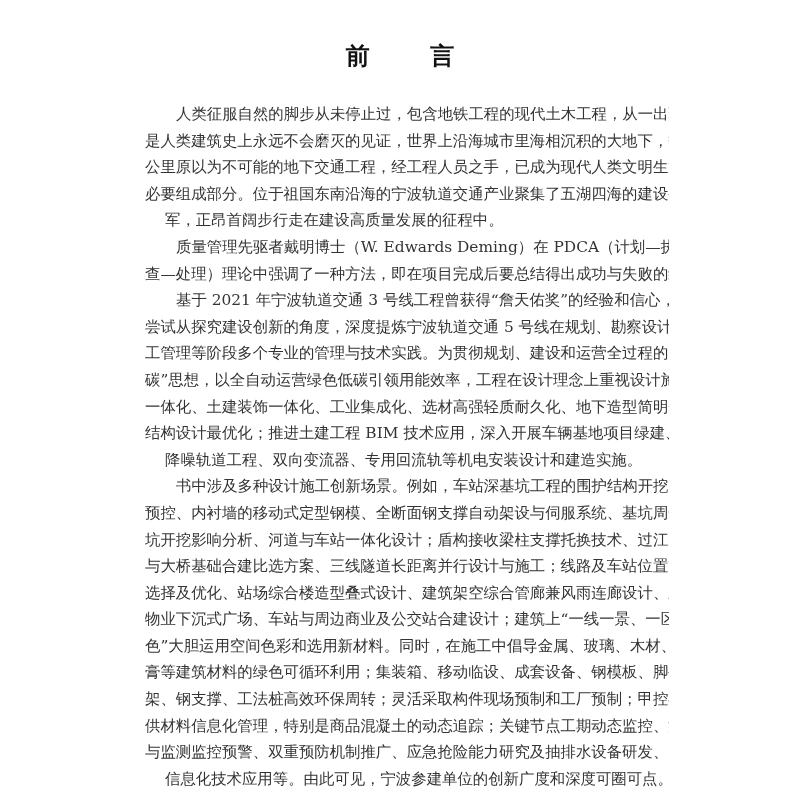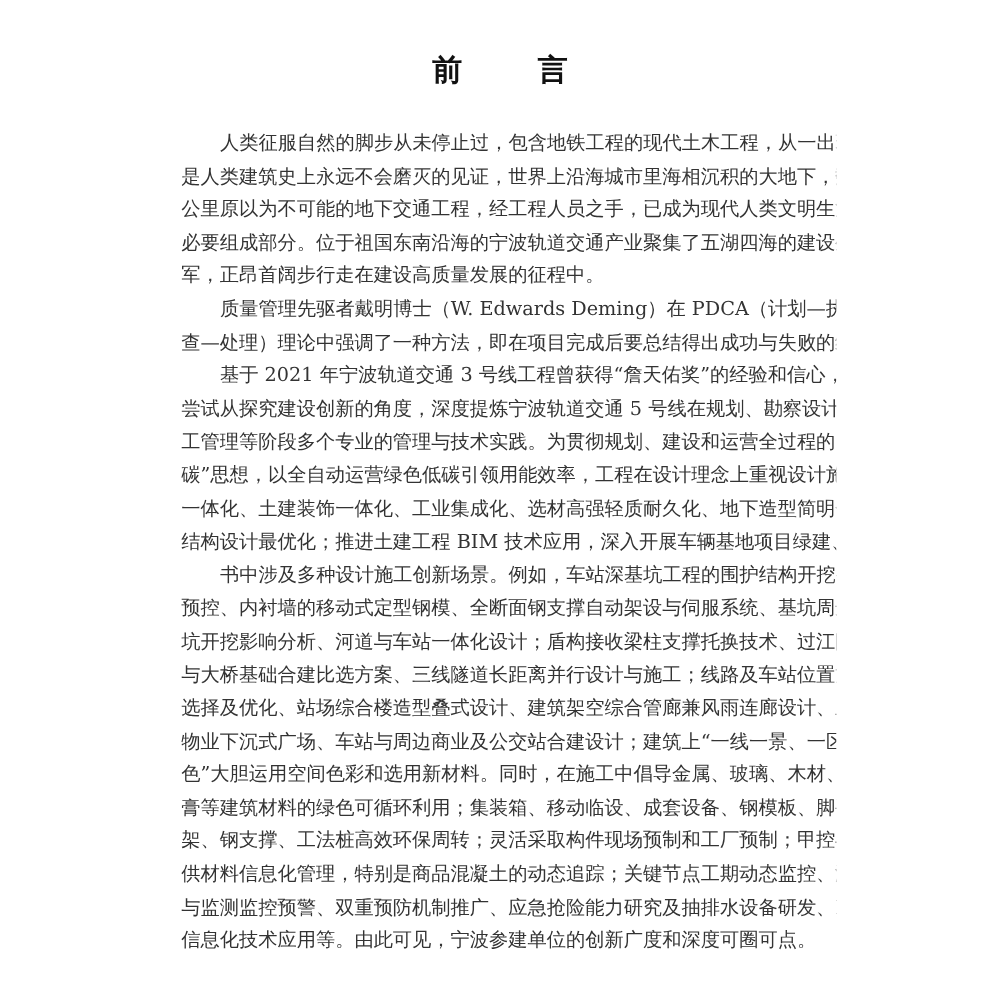--- a/index.html
+++ b/index.html
@@ -6,21 +6,21 @@
   body { width: 800px; height: 800px; overflow: hidden; position: relative;
          font-family: "DejaVu Serif", "Liberation Serif", serif; color: #2a2a2a; }
   .page { position: absolute; left: 0; top: 0; width: 800px; height: 568px; background: #fff; }
   .title { position: absolute; top: 40px; left: 0; width: 800px; text-align: center;
            font-size: 24px; font-weight: bold; color: #111; letter-spacing: 0; }
   .title span { display: inline-block; margin: 0 26px; }
   .body { position: absolute; left: 145px; top: 101px; width: 524px; }
   .line { height: 26.6px; line-height: 26.6px; font-size: 15.4px; white-space: nowrap;
           text-align: justify; text-align-last: justify; overflow: hidden; color: #333; }
   .line.indent { padding-left: 31px; }
-  .line.last { text-align-last: left; }
+  .line.last { text-align-last: left; margin-left: 20px; }
 </style>
 </head>
 <body>
 
 <div class="page">
   <div class="title">
     <span>前</span>
     <span>言</span>
   </div>
   <div class="body" id="body">
@@ -30,20 +30,21 @@
       <div class="line">必要组成部分。位于祖国东南沿海的宁波轨道交通产业聚集了五湖四海的建设生力</div>
       <div class="line last">军，正昂首阔步行走在建设高质量发展的征程中。</div>
       <div class="line indent">质量管理先驱者戴明博士（W. Edwards Deming）在 PDCA（计划—执行—检</div>
       <div class="line">查—处理）理论中强调了一种方法，即在项目完成后要总结得出成功与失败的经</div>
       <div class="line indent">基于 2021 年宁波轨道交通 3 号线工程曾获得“詹天佑奖”的经验和信心，本书</div>
       <div class="line">尝试从探究建设创新的角度，深度提炼宁波轨道交通 5 号线在规划、勘察设计、施</div>
       <div class="line">工管理等阶段多个专业的管理与技术实践。为贯彻规划、建设和运营全过程的“双</div>
       <div class="line">碳”思想，以全自动运营绿色低碳引领用能效率，工程在设计理念上重视设计施工</div>
       <div class="line">一体化、土建装饰一体化、工业集成化、选材高强轻质耐久化、地下造型简明化、</div>
       <div class="line">结构设计最优化；推进土建工程 BIM 技术应用，深入开展车辆基地项目绿建、减振</div>
+      <div class="line last">降噪轨道工程、双向变流器、专用回流轨等机电安装设计和建造实施。</div>
       <div class="line indent">书中涉及多种设计施工创新场景。例如，车站深基坑工程的围护结构开挖变形</div>
       <div class="line">预控、内衬墙的移动式定型钢模、全断面钢支撑自动架设与伺服系统、基坑周边群</div>
       <div class="line">坑开挖影响分析、河道与车站一体化设计；盾构接收梁柱支撑托换技术、过江隧道</div>
       <div class="line">与大桥基础合建比选方案、三线隧道长距离并行设计与施工；线路及车站位置方案</div>
       <div class="line">选择及优化、站场综合楼造型叠式设计、建筑架空综合管廊兼风雨连廊设计、上盖</div>
       <div class="line">物业下沉式广场、车站与周边商业及公交站合建设计；建筑上“一线一景、一区一</div>
       <div class="line">色”大胆运用空间色彩和选用新材料。同时，在施工中倡导金属、玻璃、木材、石</div>
       <div class="line">膏等建筑材料的绿色可循环利用；集装箱、移动临设、成套设备、钢模板、脚手</div>
       <div class="line">架、钢支撑、工法桩高效环保周转；灵活采取构件现场预制和工厂预制；甲控与甲</div>
       <div class="line">供材料信息化管理，特别是商品混凝土的动态追踪；关键节点工期动态监控、测量</div>

